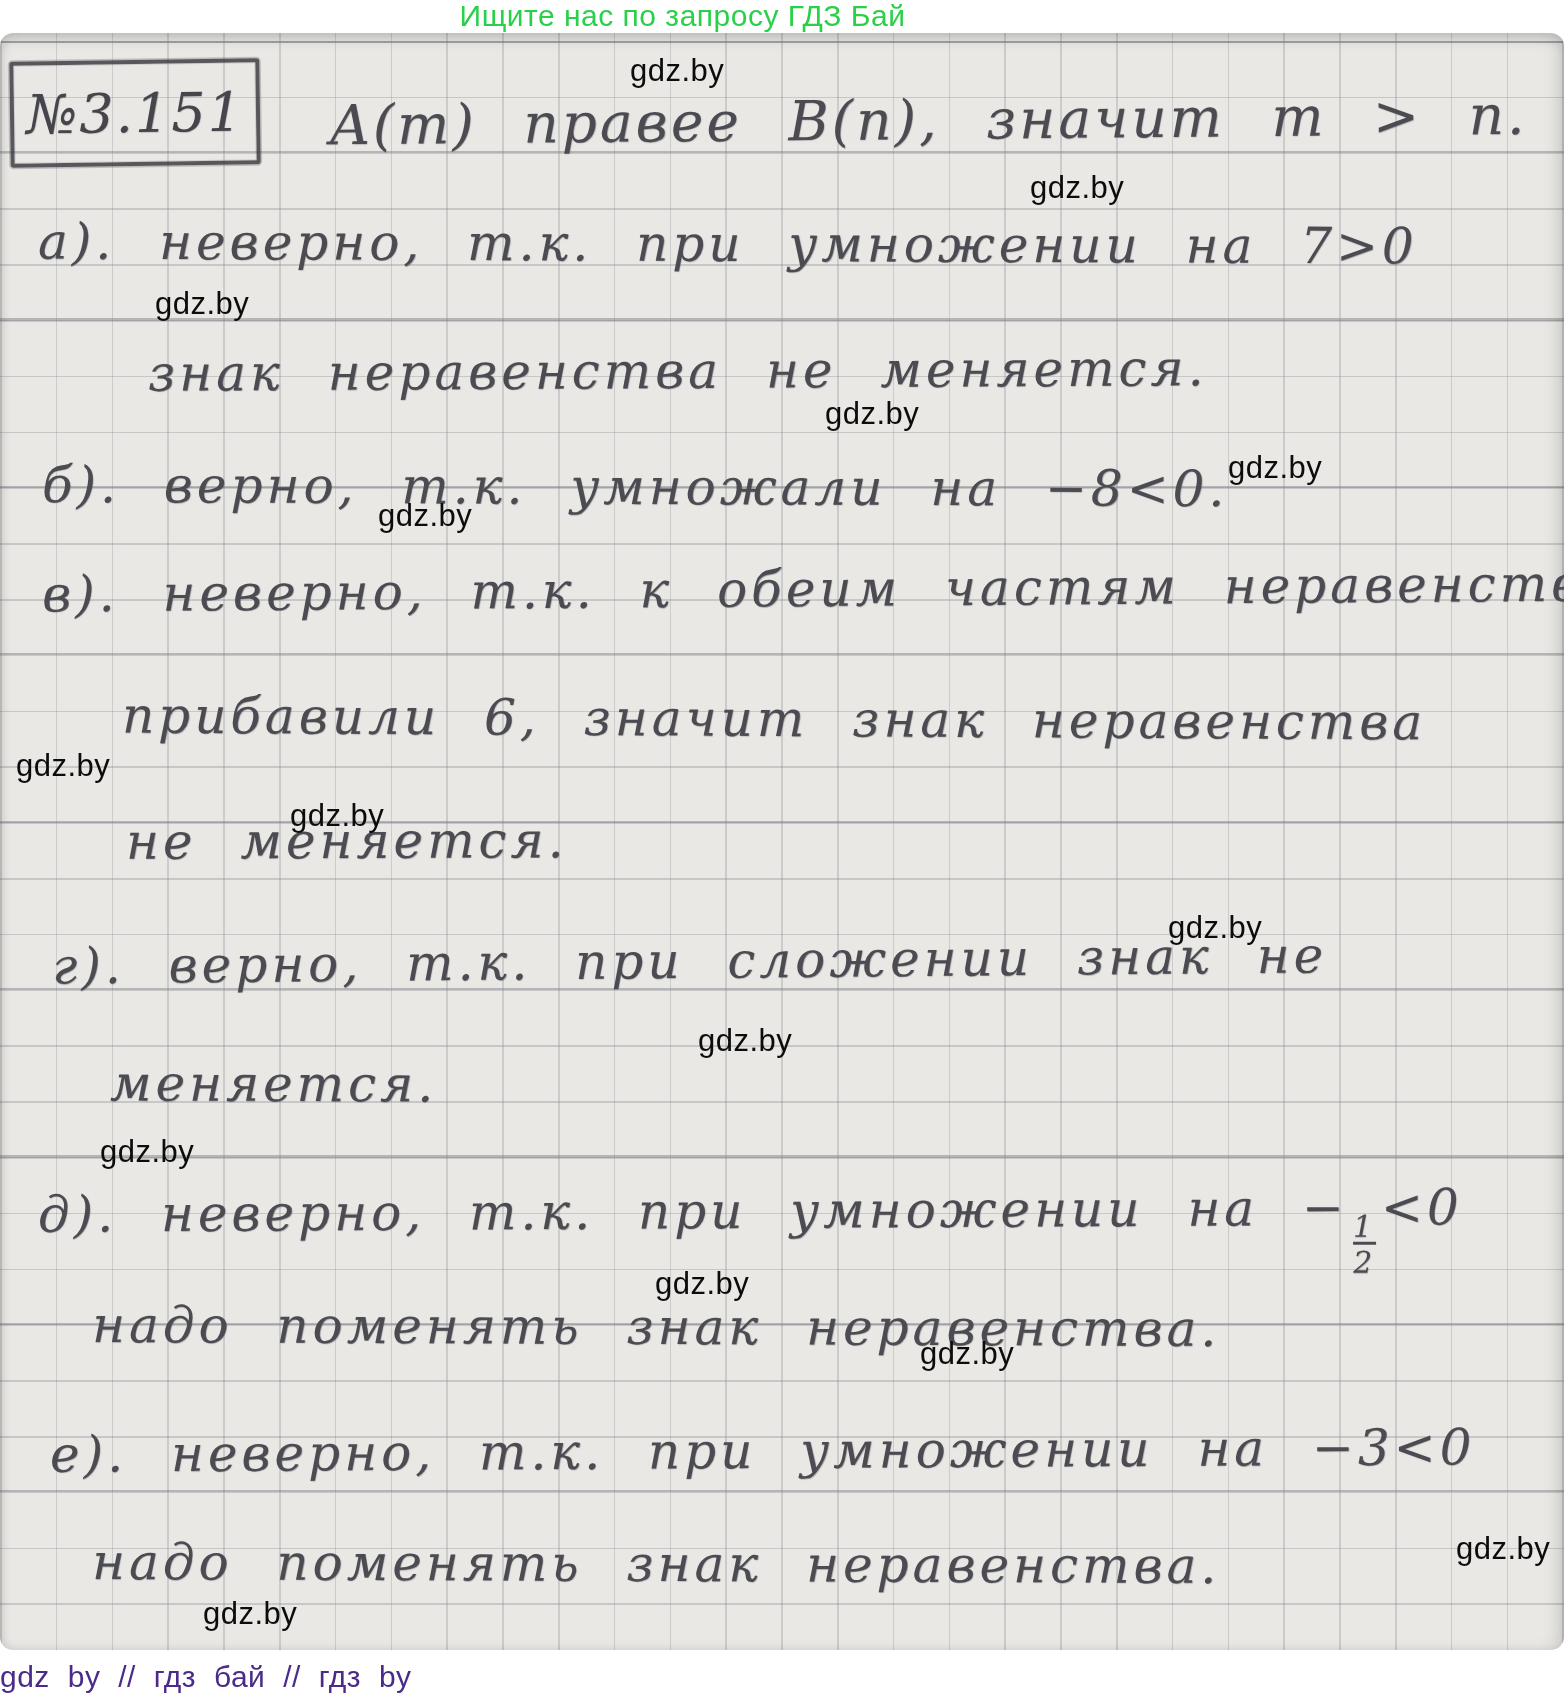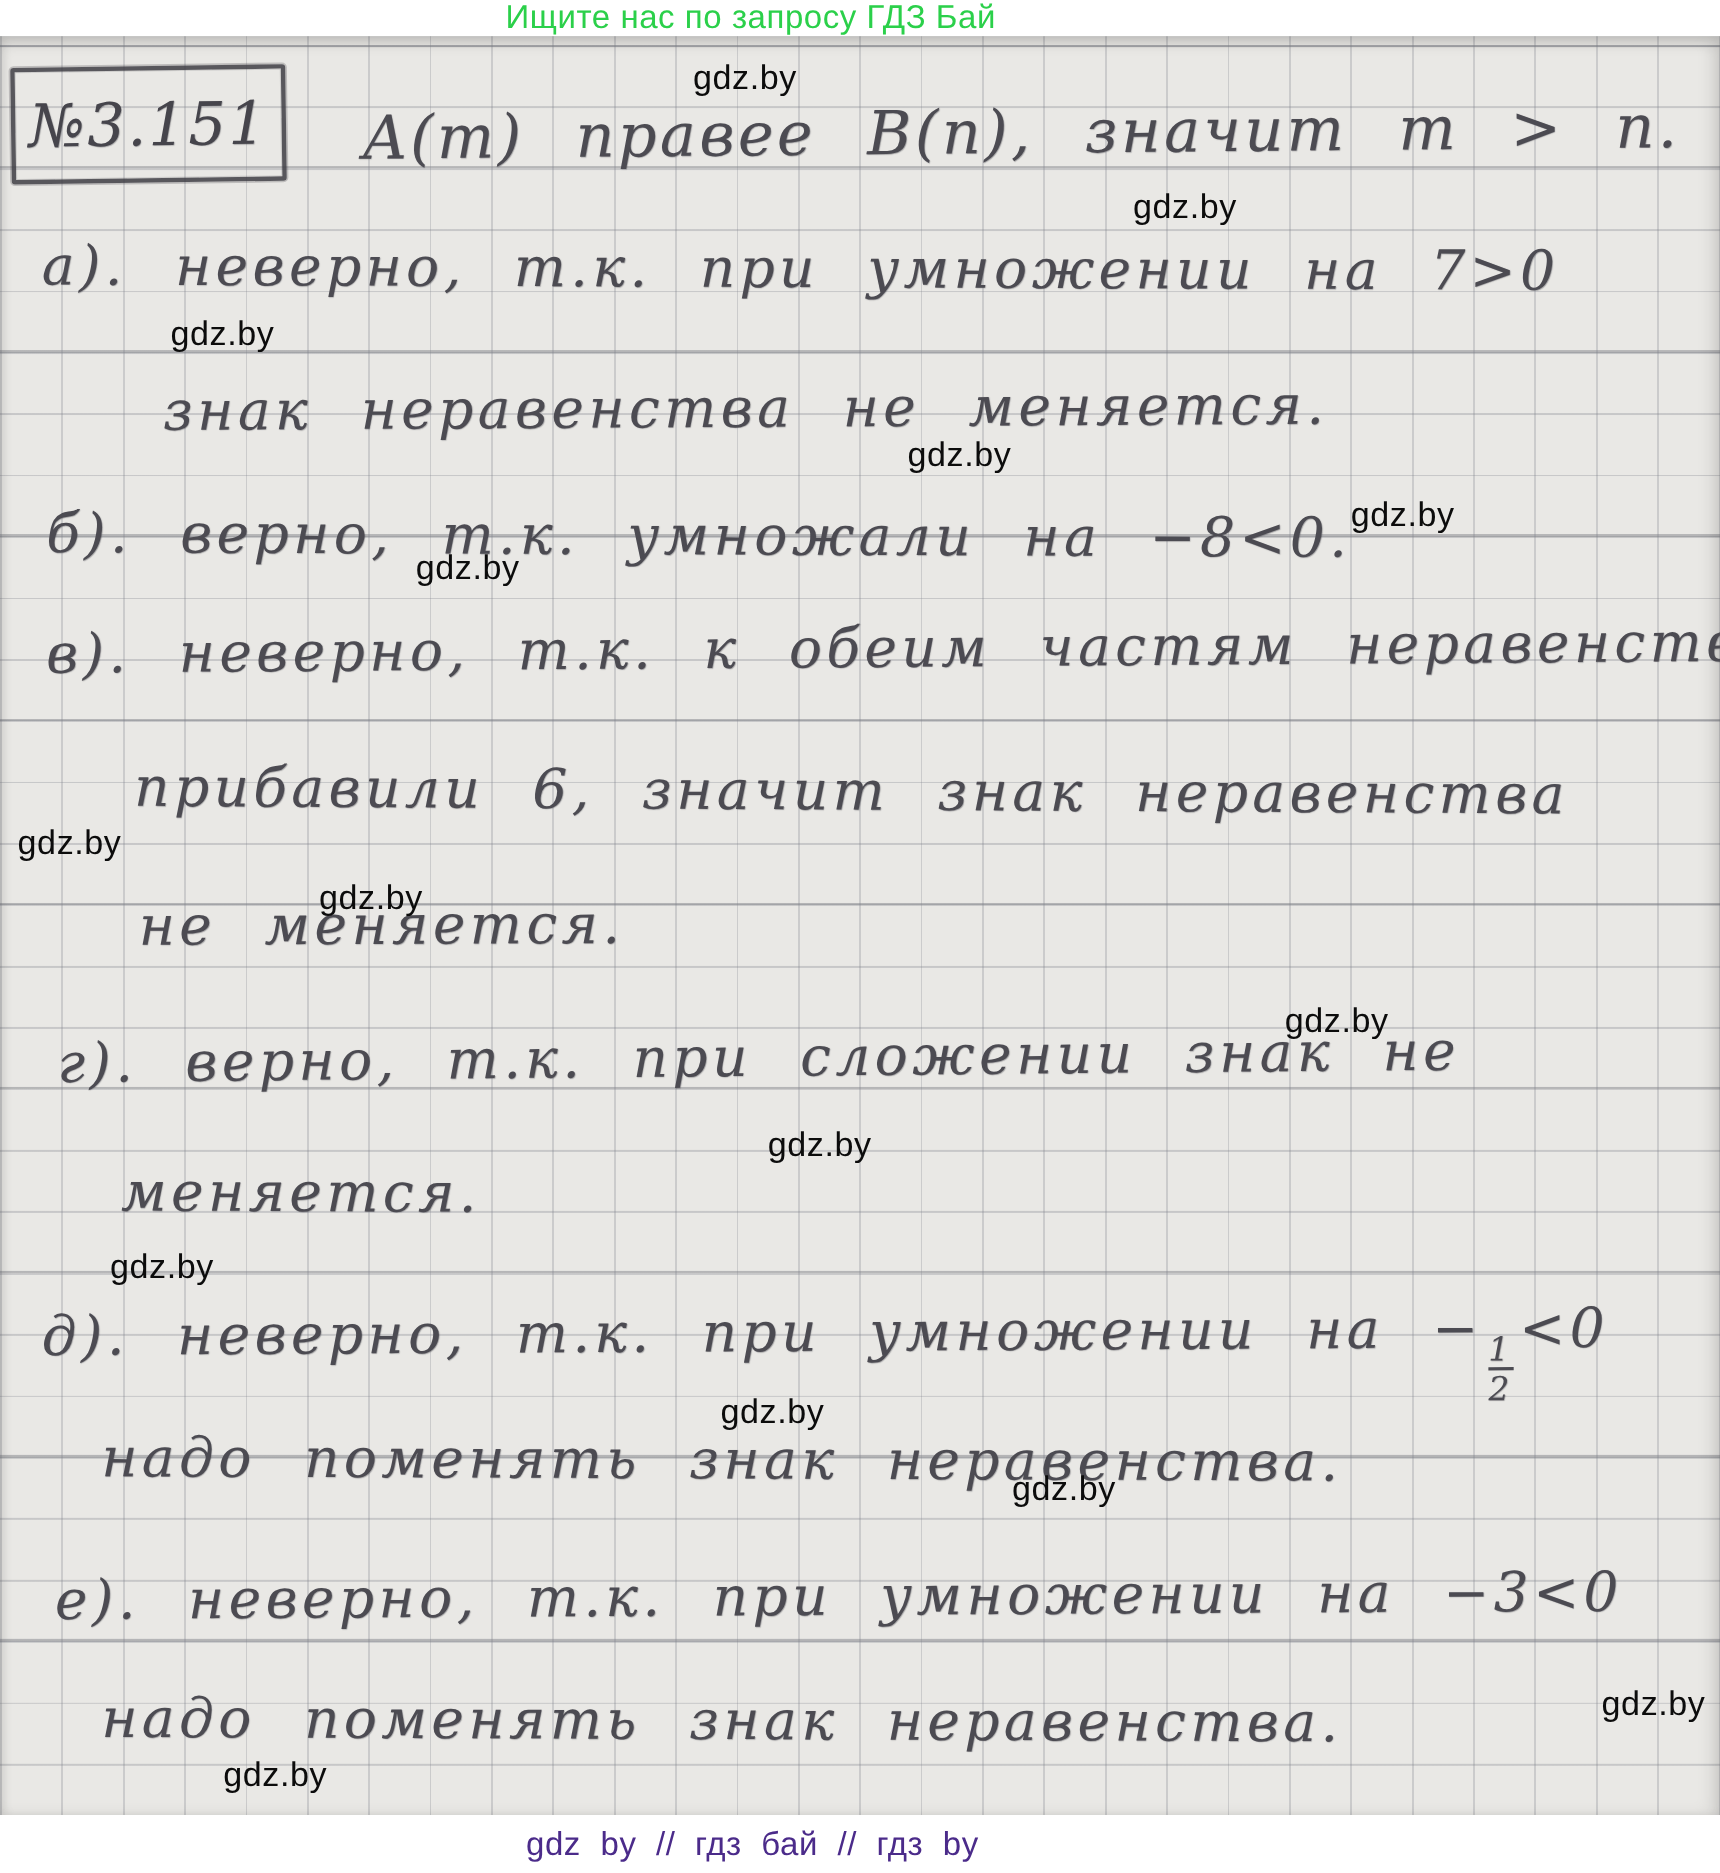--- a/index.html
+++ b/index.html
@@ -19,20 +19,21 @@
   
   .paper{
     position:absolute;left:0;top:33px;width:1564px;height:1617px;
     background-color:#e9e8e5;
     background-image:
       repeating-linear-gradient(90deg, rgba(125,128,138,0.28) 0px, rgba(125,128,138,0.28) 1.6px, transparent 1.6px, transparent 55.8px),
       repeating-linear-gradient(180deg, rgba(120,123,133,0.30) 0px, rgba(120,123,133,0.30) 1.6px, transparent 1.6px, transparent 55.8px),
       repeating-linear-gradient(180deg, rgba(80,83,93,0.34) 0px, rgba(80,83,93,0.34) 2.2px, transparent 2.2px, transparent 167.4px);
     background-position:0 0, 0 8px, 0 118px;
     box-shadow: inset 0 7px 12px rgba(0,0,0,0.13), inset -9px 0 14px rgba(0,0,0,0.08), inset 4px 0 8px rgba(0,0,0,0.05);
+    border-radius: 13px;
   }
   
   .hw{
     position:absolute;white-space:nowrap;
     font-family:"DejaVu Serif", serif;font-style:italic;
     color:#4c4b52;
     text-shadow:0.6px 0.6px 0.9px rgba(74,73,80,0.45);
   }
   .line{font-size:50px;letter-spacing:4px;word-spacing:24px;}
   .statement{font-size:55px;letter-spacing:3px;word-spacing:26px;}
@@ -56,21 +57,21 @@
   
   .wm{
     position:absolute;font-family:"Liberation Sans", sans-serif;
     font-size:31px;line-height:31px;color:#0c0c0c;letter-spacing:0.5px;
     white-space:nowrap;
     text-align:right;
   }
   
   .footer-strip{
     position:absolute;left:0;top:1650px;width:1296px;height:53px;
-    background:#ffffff;display:flex;align-items:center;justify-content:center;margin-left:36px;
+    background:#ffffff;display:flex;align-items:center;
   }
   .footer-text{
     font-size:30px;color:#4b2b8a;letter-spacing:0.5px;word-spacing:9px;
     white-space:nowrap;
   }
 </style>
 </head>
 <body>
 
 <div class="top-strip">

